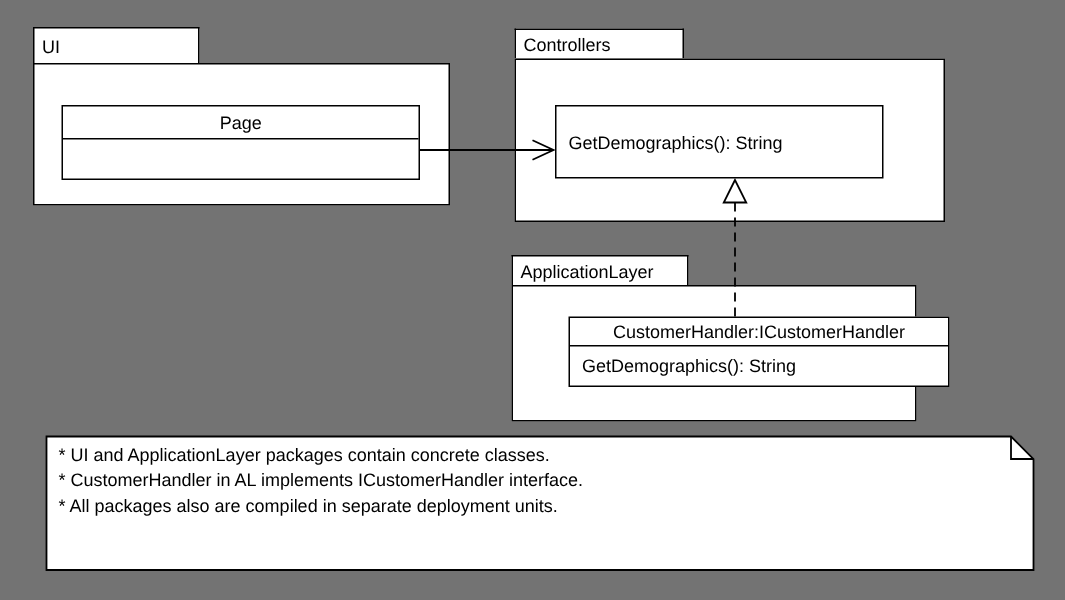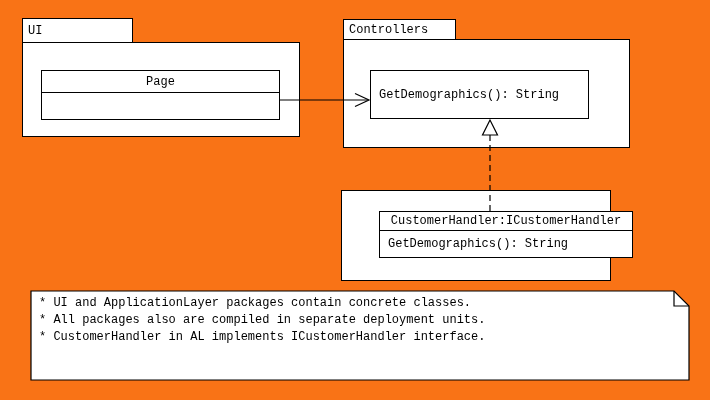--- a/index.html
+++ b/index.html
@@ -1,18 +1,18 @@
 <!DOCTYPE html>
 <html><head>
 <meta charset="utf-8">
 <style>
   html,body{margin:0;padding:0;background:#fff;}
   #canvas{
-    position:relative;width:710px;height:400px;background:#f97316;
-    font-family:Liberation Mono, monospace;
+    position:relative;width:710px;height:400px;background:#737373;
+    font-family:Liberation Sans, sans-serif;
     color:#000;font-size:12px;overflow:hidden;
   }
   .pkg-tab{
     position:absolute;border:1px solid #000;border-bottom:none;background:#fff;
     display:flex;align-items:center;padding-left:5px;box-sizing:border-box;
   }
   .pkg-body{
     position:absolute;border:1px solid #000;background:#fff;box-sizing:border-box;
   }
   .cls{
@@ -50,20 +50,23 @@
 
   <div class="pkg-tab" style="left:343px;top:19px;width:113px;height:20px;">
     <span>Controllers</span>
   </div>
   <div class="pkg-body" style="left:343px;top:39px;width:287px;height:109px;"></div>
 
   <div class="cls" style="left:370px;top:70px;width:219px;height:49px;">
     <div class="cls-member">GetDemographics(): String</div>
   </div>
 
+  <div class="pkg-tab" style="left:341px;top:170px;width:118px;height:20px;">
+    <span>ApplicationLayer</span>
+  </div>
   <div class="pkg-body" style="left:341px;top:190px;width:270px;height:91px;"></div>
 
   <div class="cls" style="left:349px;top:211px;width:254px;height:47px;margin-left:30px;">
     <div class="cls-title" style="height:19px;">CustomerHandler:ICustomerHandler</div>
     <div class="cls-member">GetDemographics(): String</div>
   </div>
 
   <svg class="overlay" width="710" height="400" viewBox="0 0 710 400">
 
     <g>
@@ -77,17 +80,17 @@
     </g>
 
     <g>
       <polygon points="31,291 674,291 689,306 689,380 31,380" fill="#fff" stroke="#000" stroke-width="1.2"></polygon>
       <polyline points="674,291 674,306 689,306" fill="none" stroke="#000" stroke-width="1.2"></polyline>
     </g>
   </svg>
 
   <div class="note-text">
     <div class="note-line">* UI and ApplicationLayer packages contain concrete classes.</div>
+    <div class="note-line">* CustomerHandler in AL implements ICustomerHandler interface.</div>
     <div class="note-line">* All packages also are compiled in separate deployment units.</div>
-    <div class="note-line">* CustomerHandler in AL implements ICustomerHandler interface.</div>
   </div>
 
 </div>
 
 </body></html>

